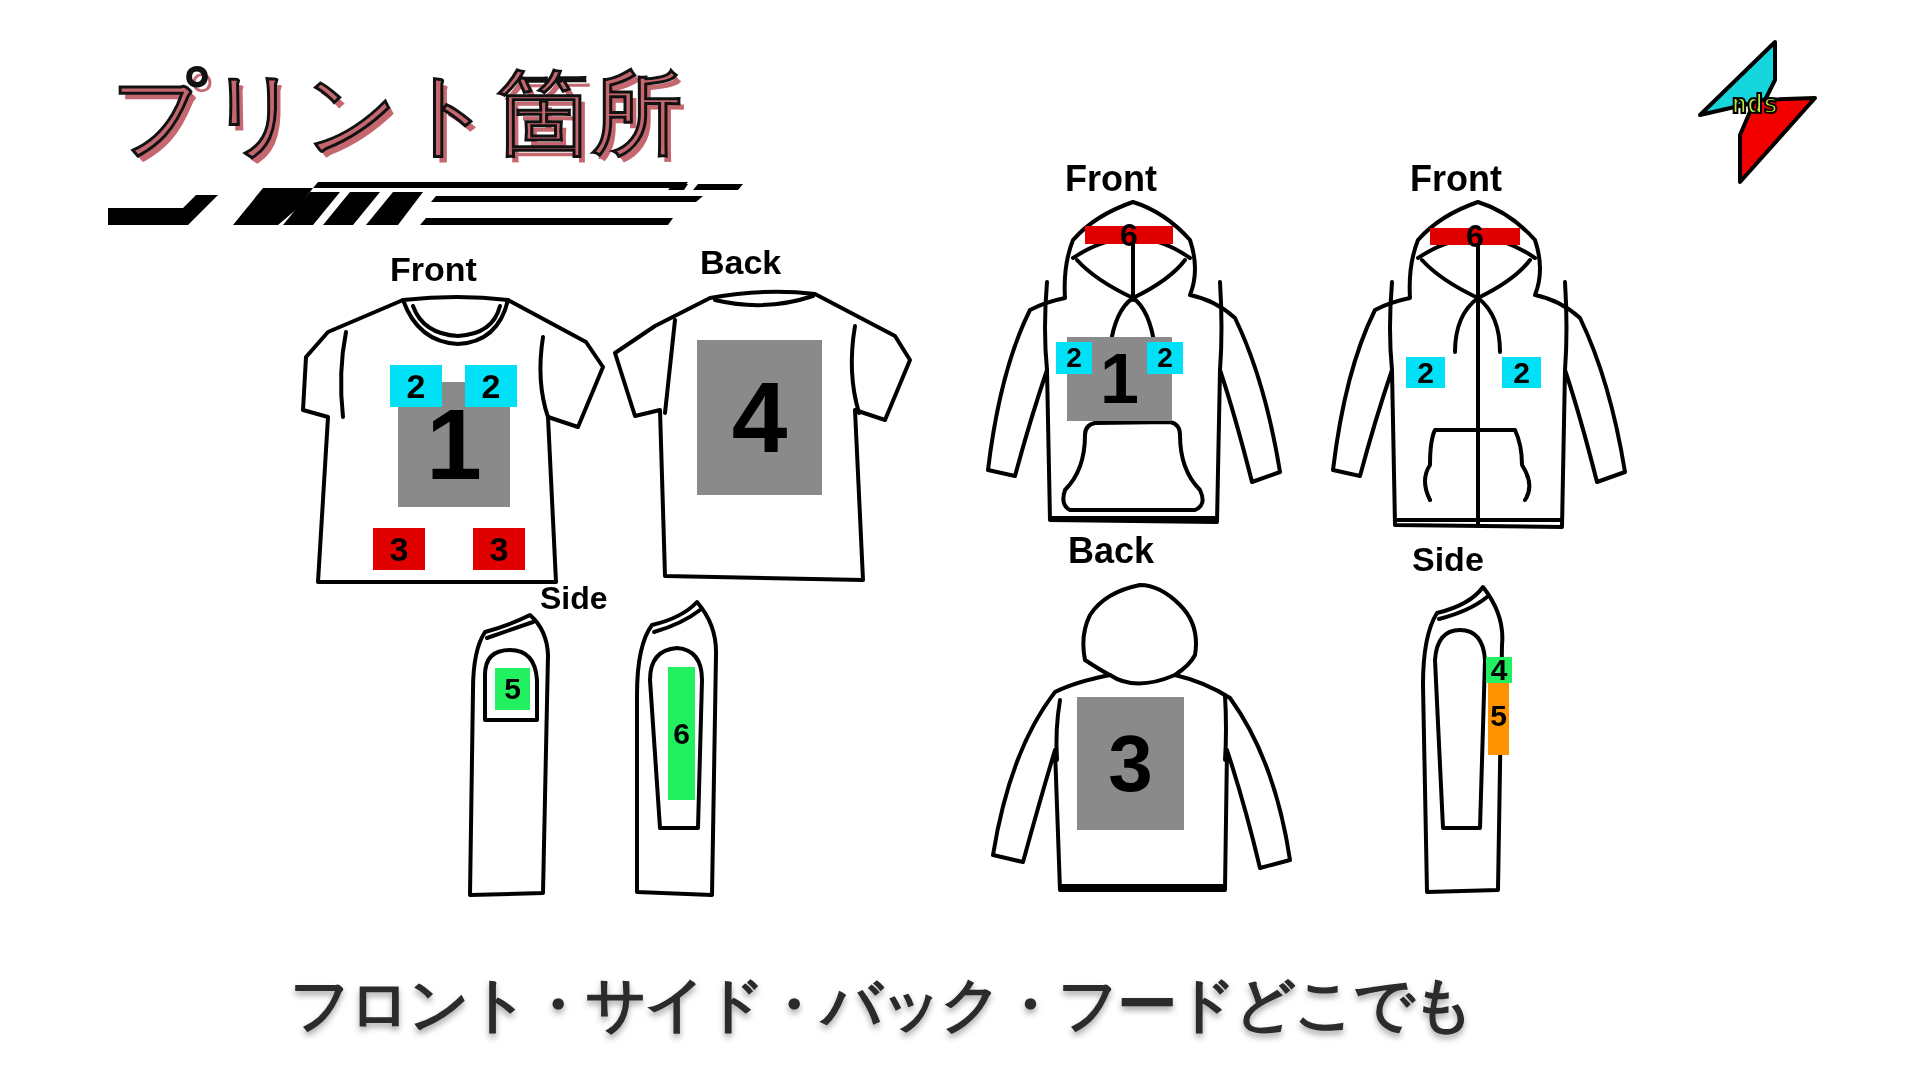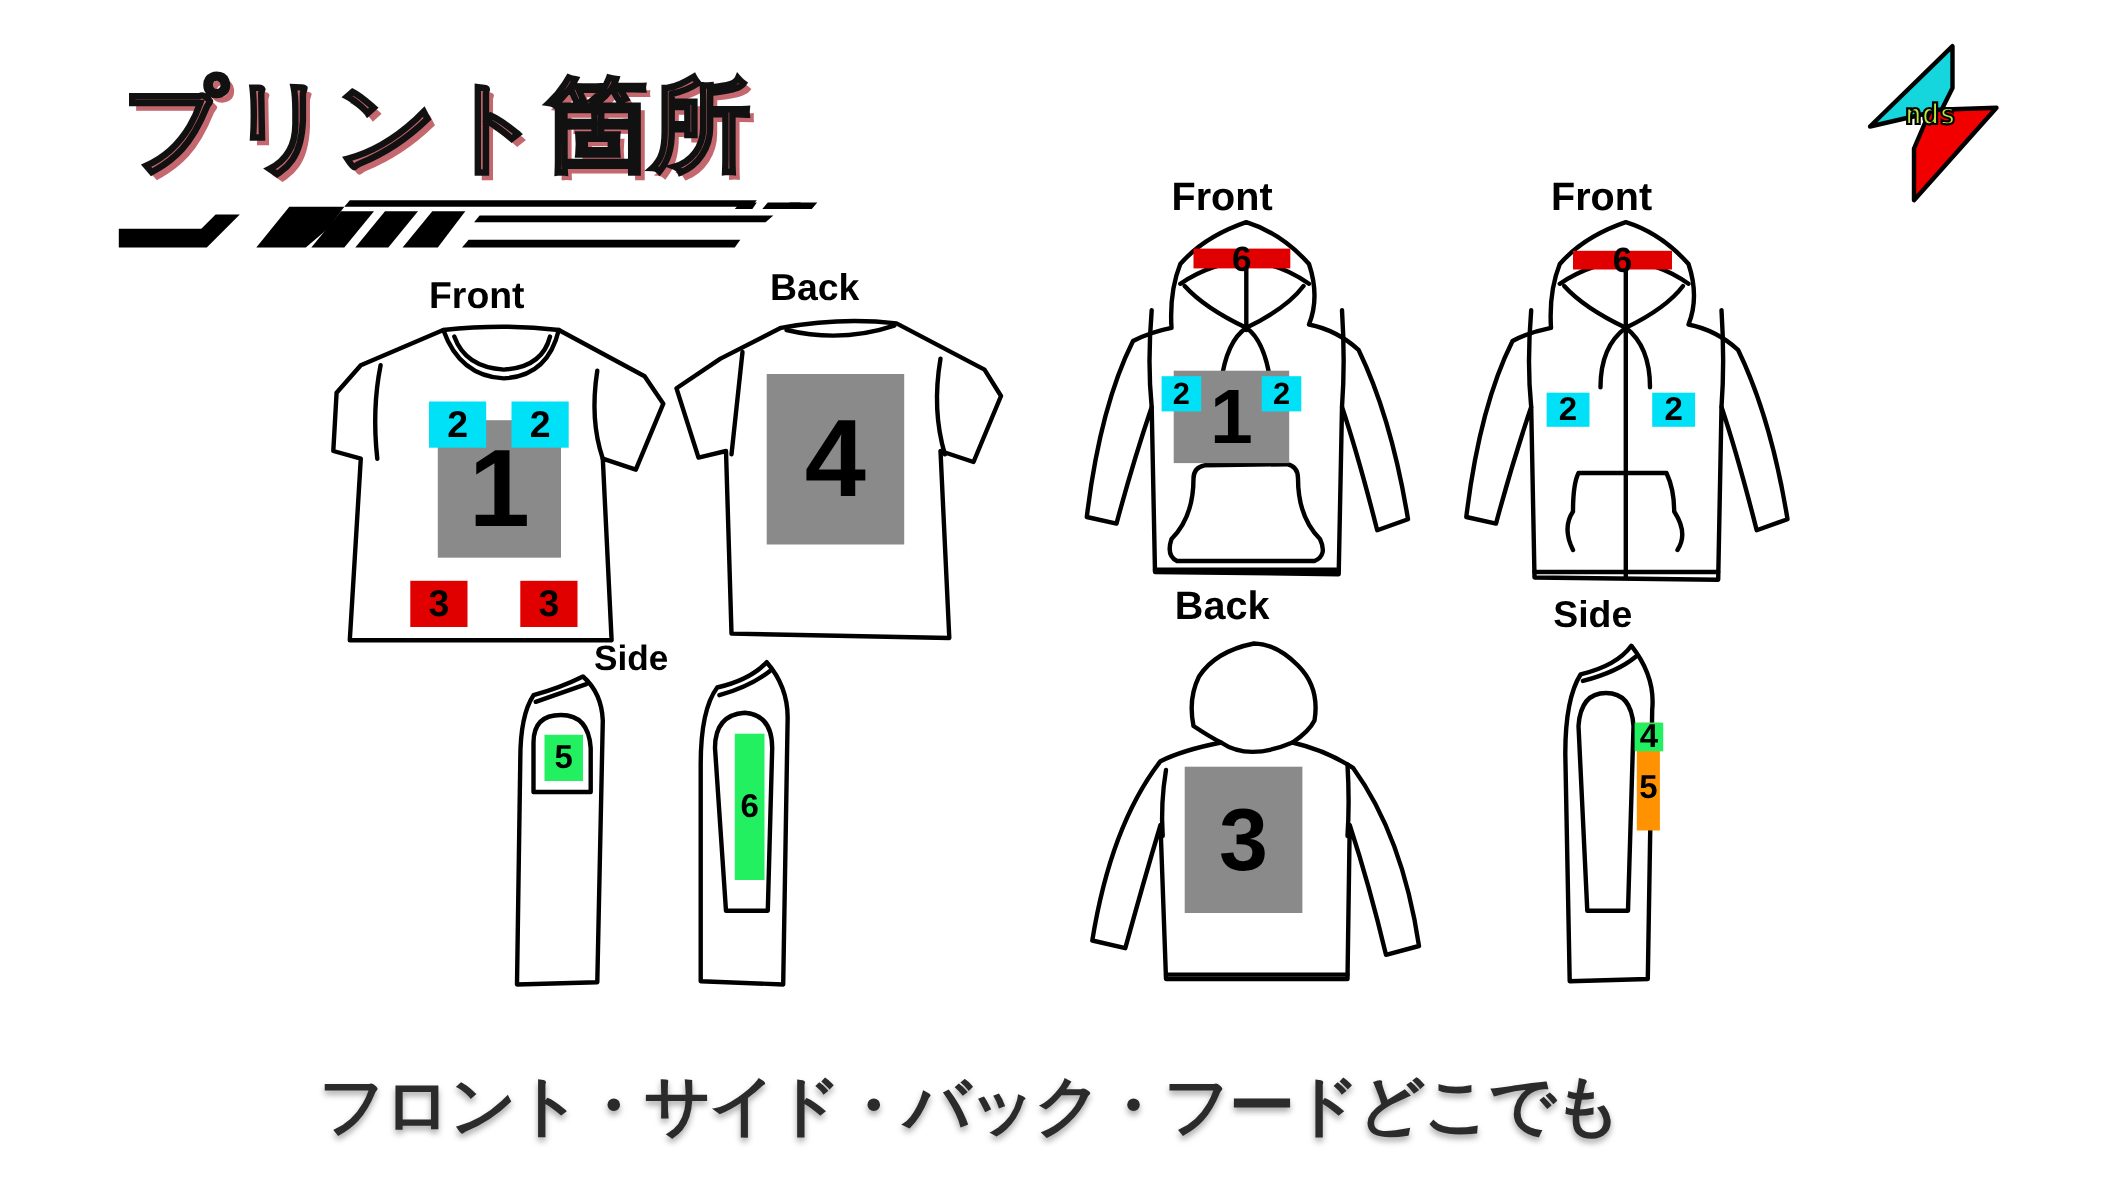--- a/index.html
+++ b/index.html
@@ -1,18 +1,18 @@
 <!DOCTYPE html>
 <html><head>
 <meta charset="utf-8">
 <style>
   html,body{margin:0;padding:0;background:#ffffff;}
   body{width:1920px;height:1080px;position:relative;overflow:hidden;font-family:"DejaVu Sans","Liberation Sans",sans-serif;}
   .abs{position:absolute;}
-  .title{left:112px;top:52px;font-size:92px;font-weight:bold;color:#c4676f;letter-spacing:2px;
+  .title{left:112px;top:52px;font-size:92px;font-weight:normal;color:#c4676f;letter-spacing:2px;
     -webkit-text-stroke:3px #111;text-shadow:5px 6px 0 #c4676f;font-family:"DejaVu Sans",sans-serif;}
   .label{font-family:"Liberation Sans",sans-serif;font-weight:bold;color:#000;text-align:left;}
   .zone{position:absolute;display:flex;align-items:center;justify-content:center;font-family:"Liberation Sans",sans-serif;font-weight:bold;color:#000;}
   .caption{left:0;width:1762px;top:965px;text-align:center;font-size:60px;font-weight:bold;color:#2b2b2b;
     text-shadow:0 4px 6px rgba(0,0,0,0.35);letter-spacing:-2px;font-family:"DejaVu Sans",sans-serif;}
   svg{position:absolute;overflow:visible;}
   .outline{fill:#fff;stroke:#000;stroke-width:4;stroke-linejoin:round;stroke-linecap:round;}
   .line{fill:none;stroke:#000;stroke-width:4;stroke-linecap:round;stroke-linejoin:round;}
 </style>
 </head>

